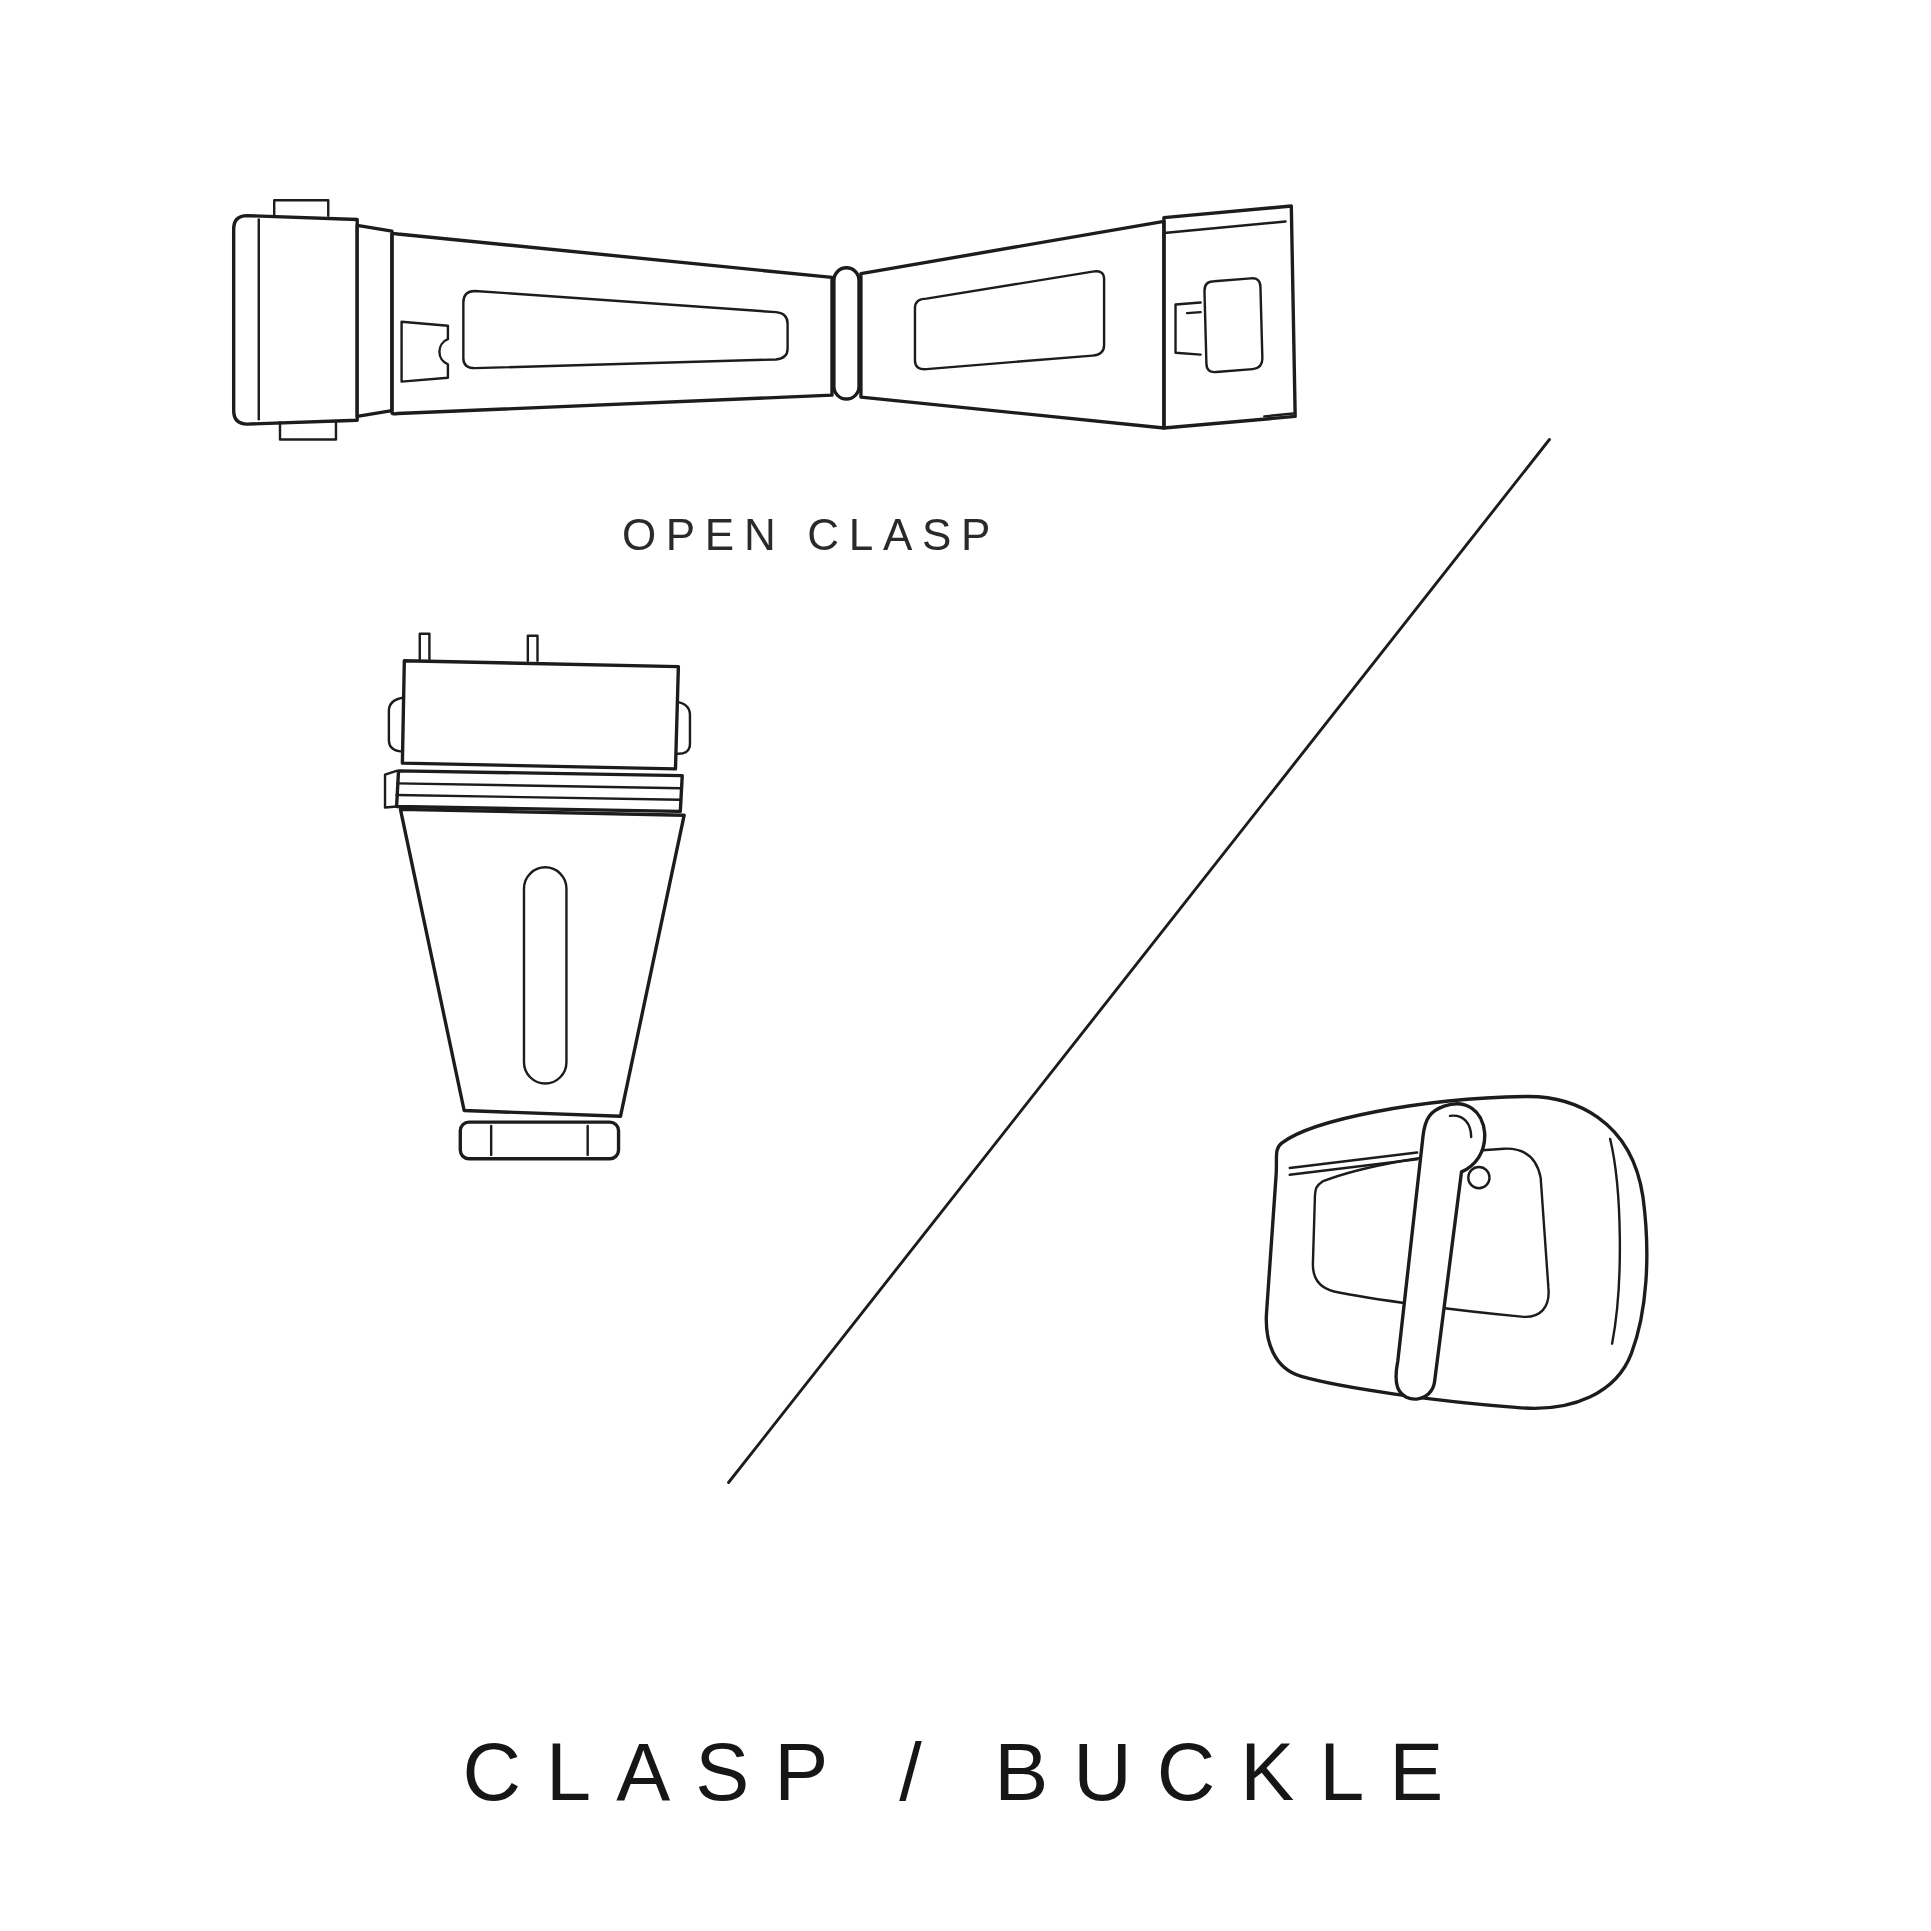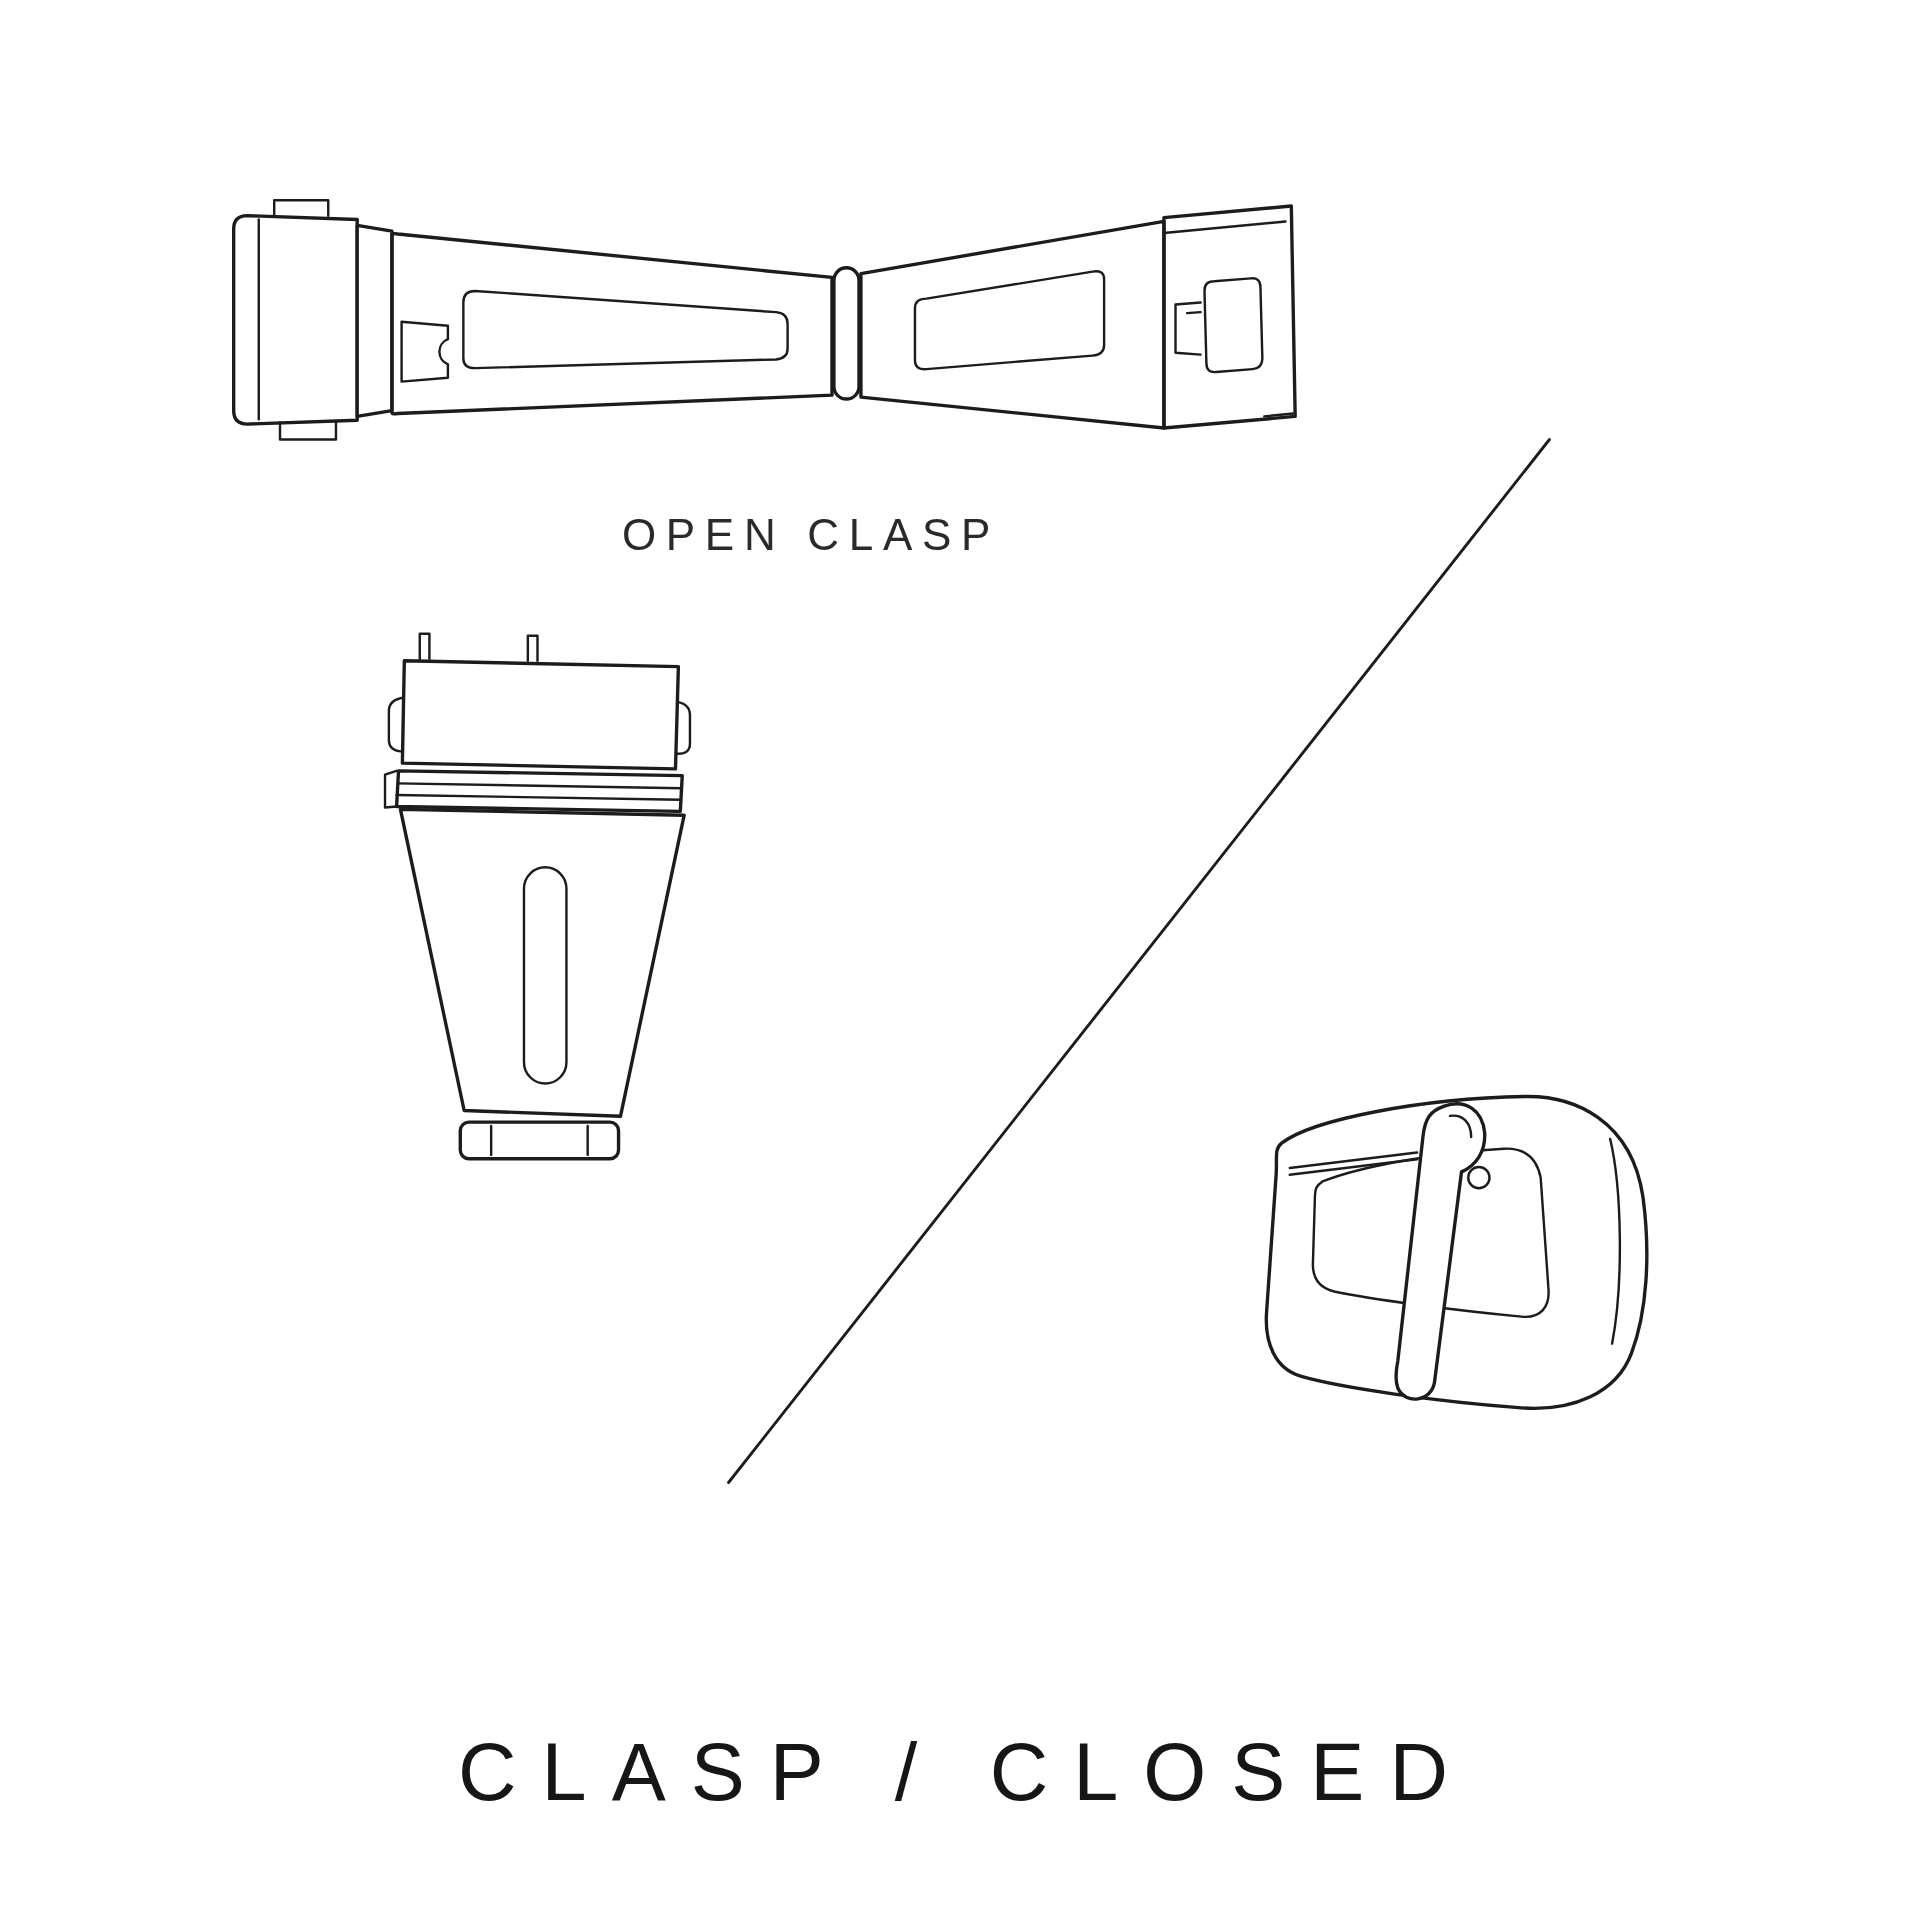--- a/index.html
+++ b/index.html
@@ -161,16 +161,16 @@
              C 269,74 258,88 244,94
              L 216,312
              C 213,332 186,336 178,318
              C 175,310 176,300 178,290
              L 204,58
              C 206,38 212,31 226,26 Z"></path>
     <path class="thin" d="M232,36 C 246,34 254,44 254,58"></path>
     <circle class="thin" cx="262" cy="100" r="11"></circle>
   </svg>
 
-  <h1 class="title">CLASP / CLOSED</h1>
+  <h1 class="title">CLASP / BUCKLE</h1>
 
 </div>
 
 
 </body></html>

